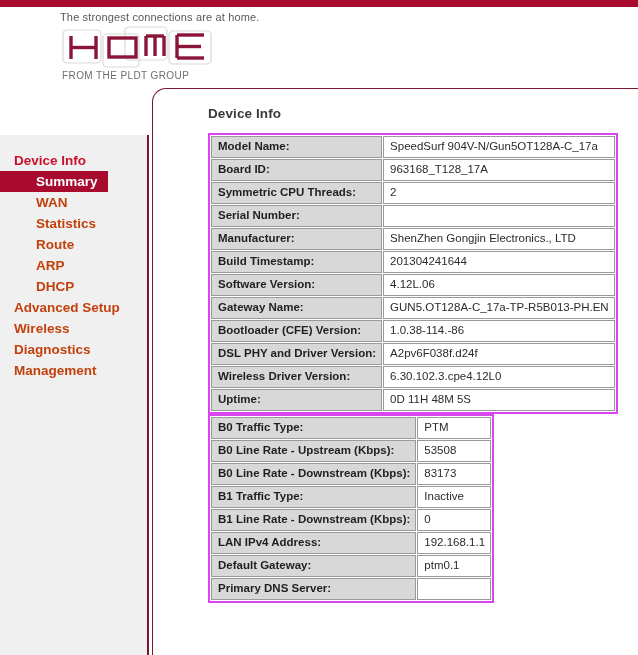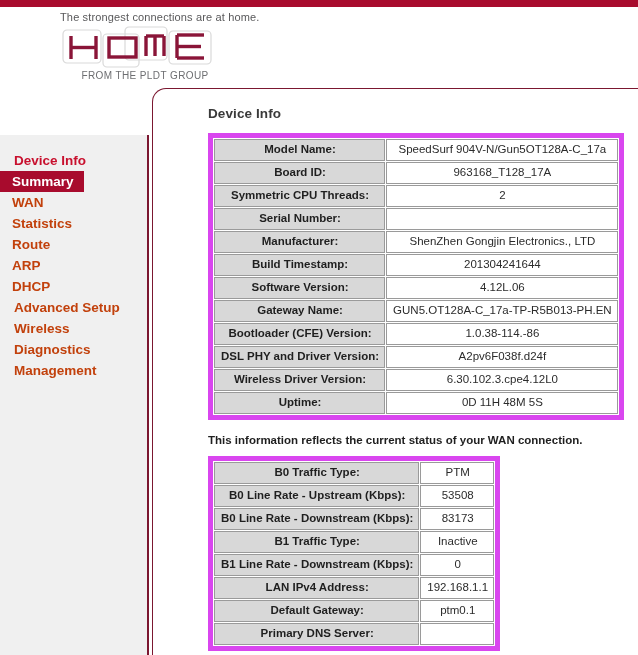--- a/index.html
+++ b/index.html
@@ -47,21 +47,21 @@
     left: 62px;
     width: 166px;
     height: 42px;
   }
   .logo-svg { display:block; }
   .logo-sub {
     position: absolute;
     top: 63px;
     left: 62px;
     width: 166px;
-    text-align: center;
+    text-align: left;
     font-size: 10px;
     color: #6d6e71;
     letter-spacing: 0.4px;
     white-space: nowrap;
   }
 
   
   .sidebar {
     position: absolute;
     top: 135px; left: 0;
@@ -80,21 +80,21 @@
   .nav-item {
     font-size: 13.5px;
     font-weight: bold;
     color: #c2410c;
     line-height: 19px;
     padding: 1px 0 1px 14px;
     white-space: nowrap;
     cursor: pointer;
   }
   .nav-item.lvl1 { padding-left: 14px; }
-  .nav-item.lvl2 { padding-left: 12px; }
+  .nav-item.lvl2 { padding-left: 36px; }
   .nav-item.accent { color: #c8102e; }
   .nav-item.selected {
     background: #a80b2d;
     color: #ffffff;
     display: inline-block;
     padding-right: 10px;
     margin-left: 0;
   }
 
   
@@ -125,23 +125,22 @@
     margin: 0 0 12px 0;
     letter-spacing: 0.1px;
   }
 
   
   table.info {
     border-collapse: separate;
     border-spacing: 1px;
     background: #ffffff;
     font-size: 11.5px;
-    border: 5px solid #d946ef;
+    border: 2px solid #d946ef;
     margin: 0;
-    text-align: center;
   }
   table.info.device { width: 346px; }
   table.info.wan { width: 259px; }
 
   table.info td {
     padding: 3px 5px 4px 6px;
     vertical-align: middle;
     height: 13px;
     line-height: 13px;
     border: 1px solid #9a9a9a;
@@ -263,21 +262,20 @@
             <td class="lbl">Wireless Driver Version:</td>
             <td class="val">6.30.102.3.cpe4.12L0</td>
           </tr>
           <tr>
             <td class="lbl">Uptime:</td>
             <td class="val">0D 11H 48M 5S</td>
           </tr>
         </tbody>
     </table>
 
-    <p class="note">This information reflects the current status of your WAN connection.</p>
 
     <table class="info wan">
       <tbody>
           <tr>
             <td class="lbl">B0 Traffic Type:</td>
             <td class="val">PTM</td>
           </tr>
           <tr>
             <td class="lbl">B0 Line Rate - Upstream (Kbps):</td>
             <td class="val">53508</td>

